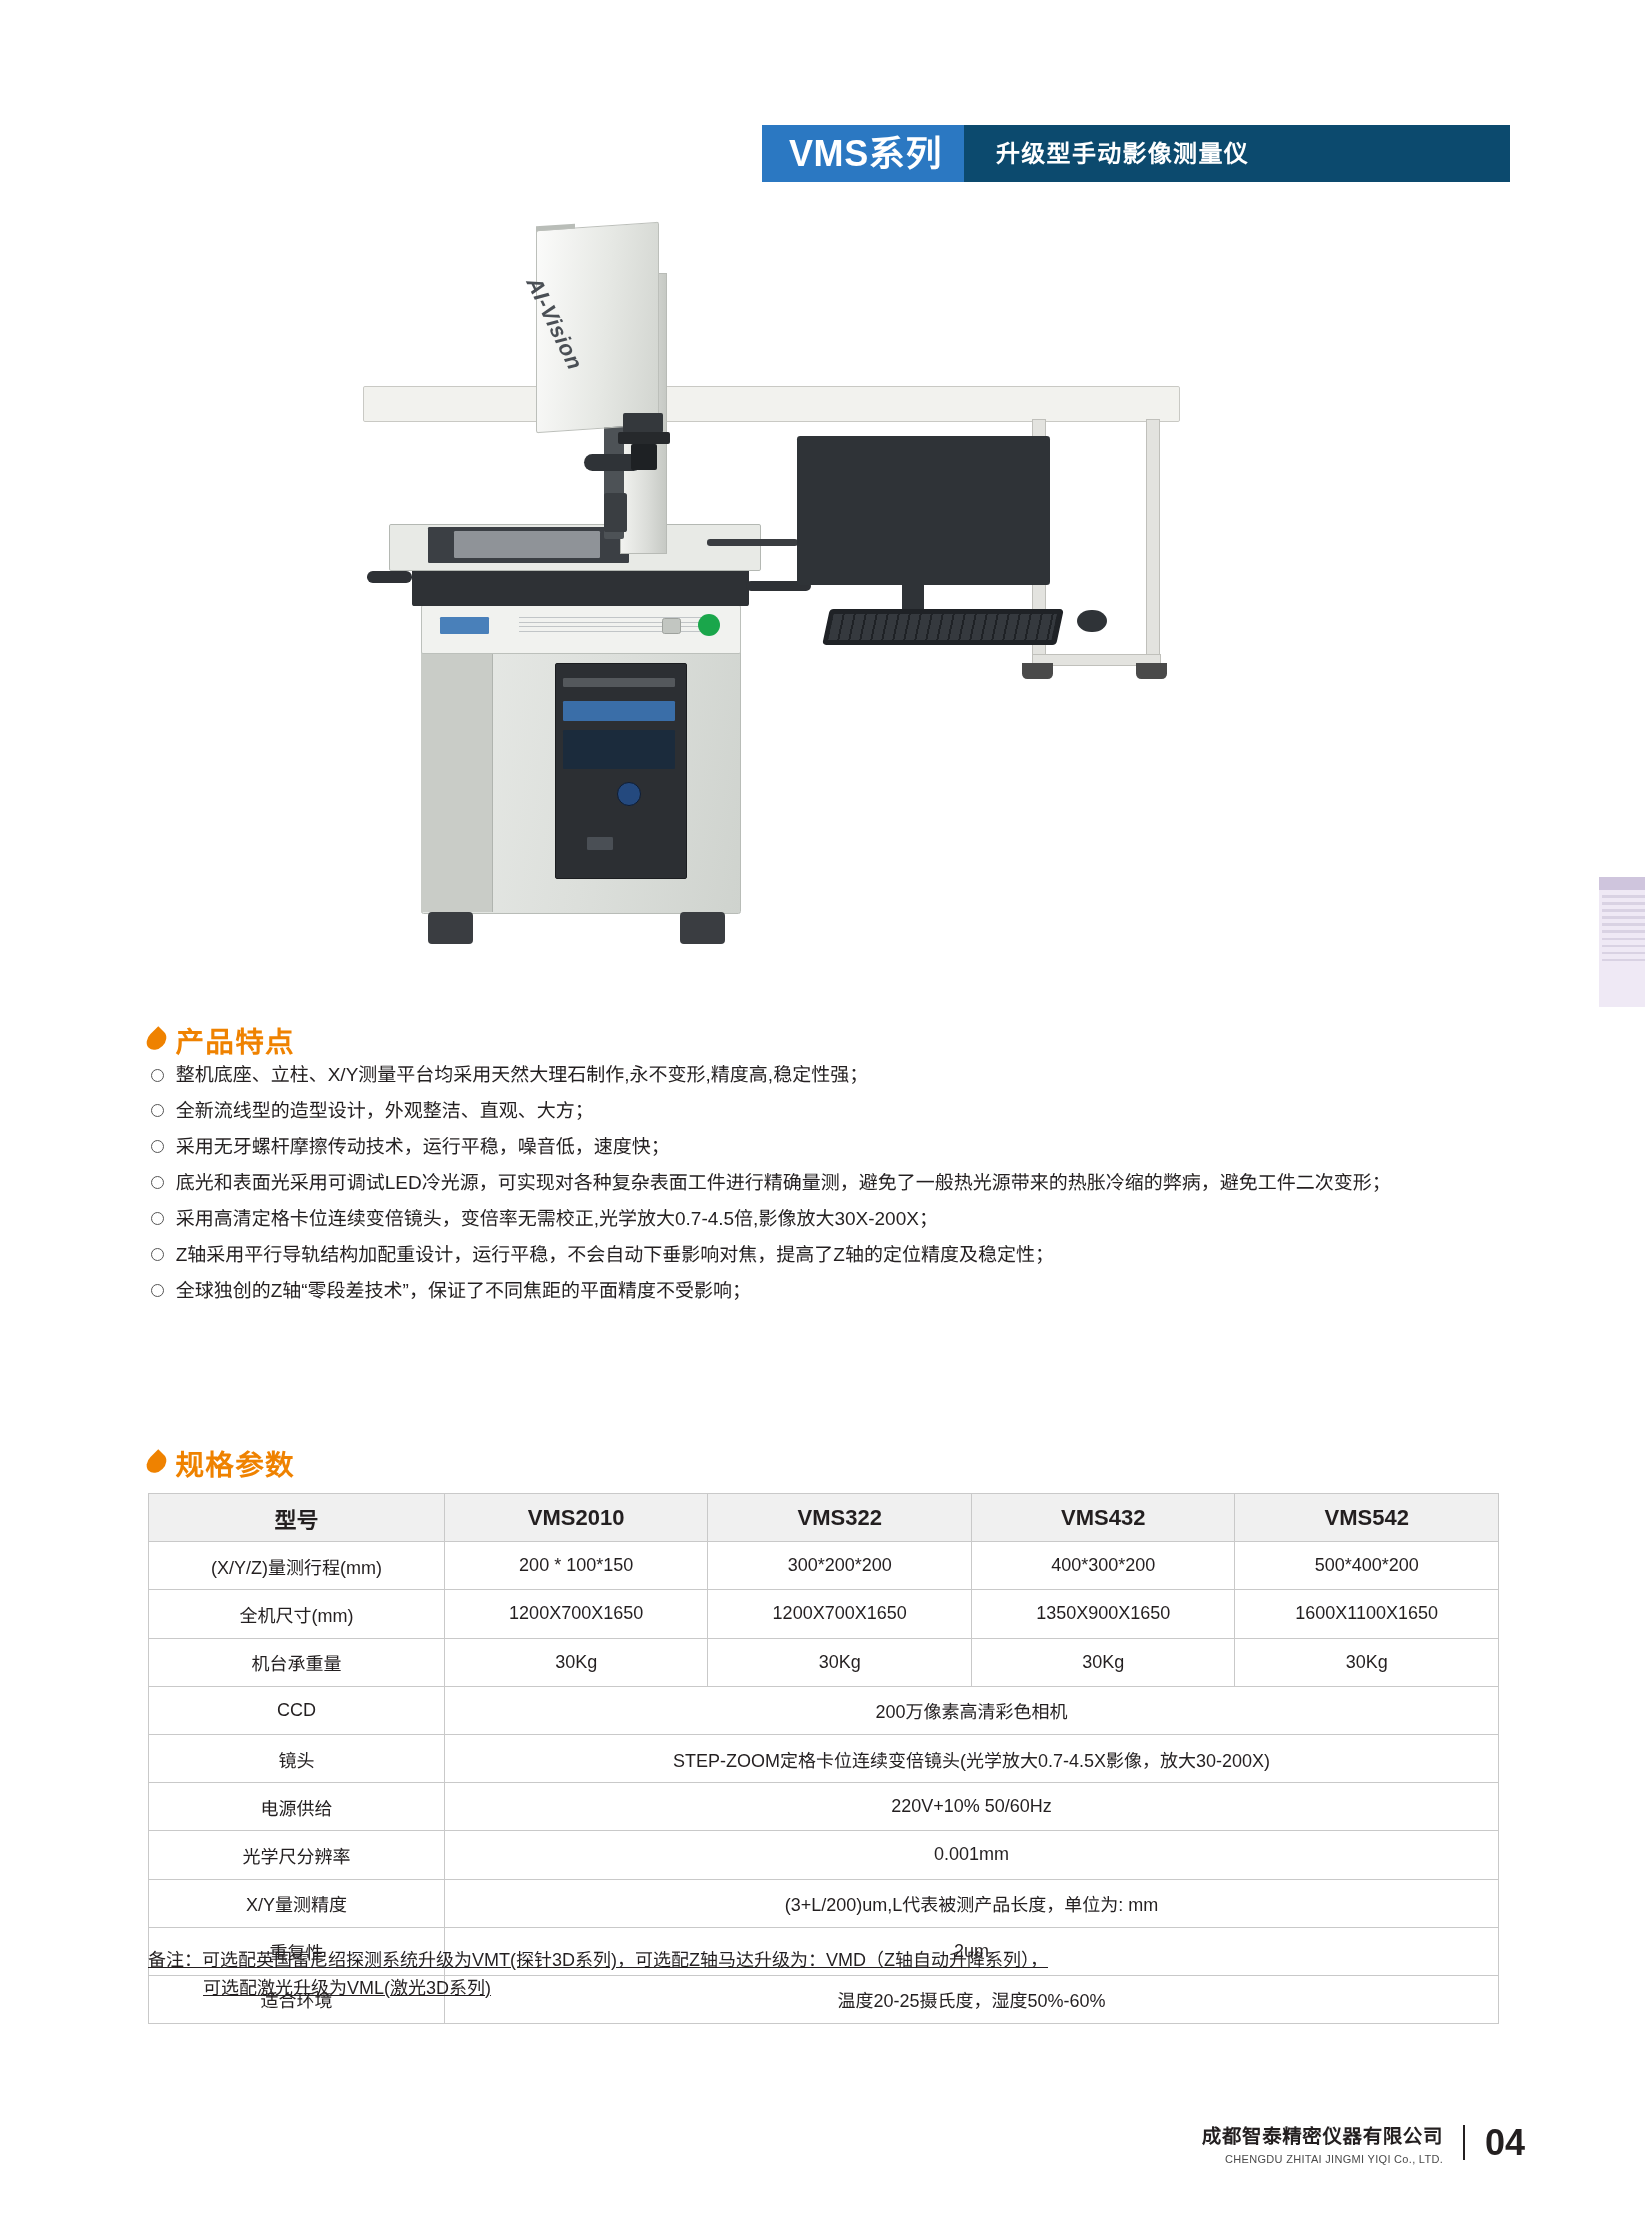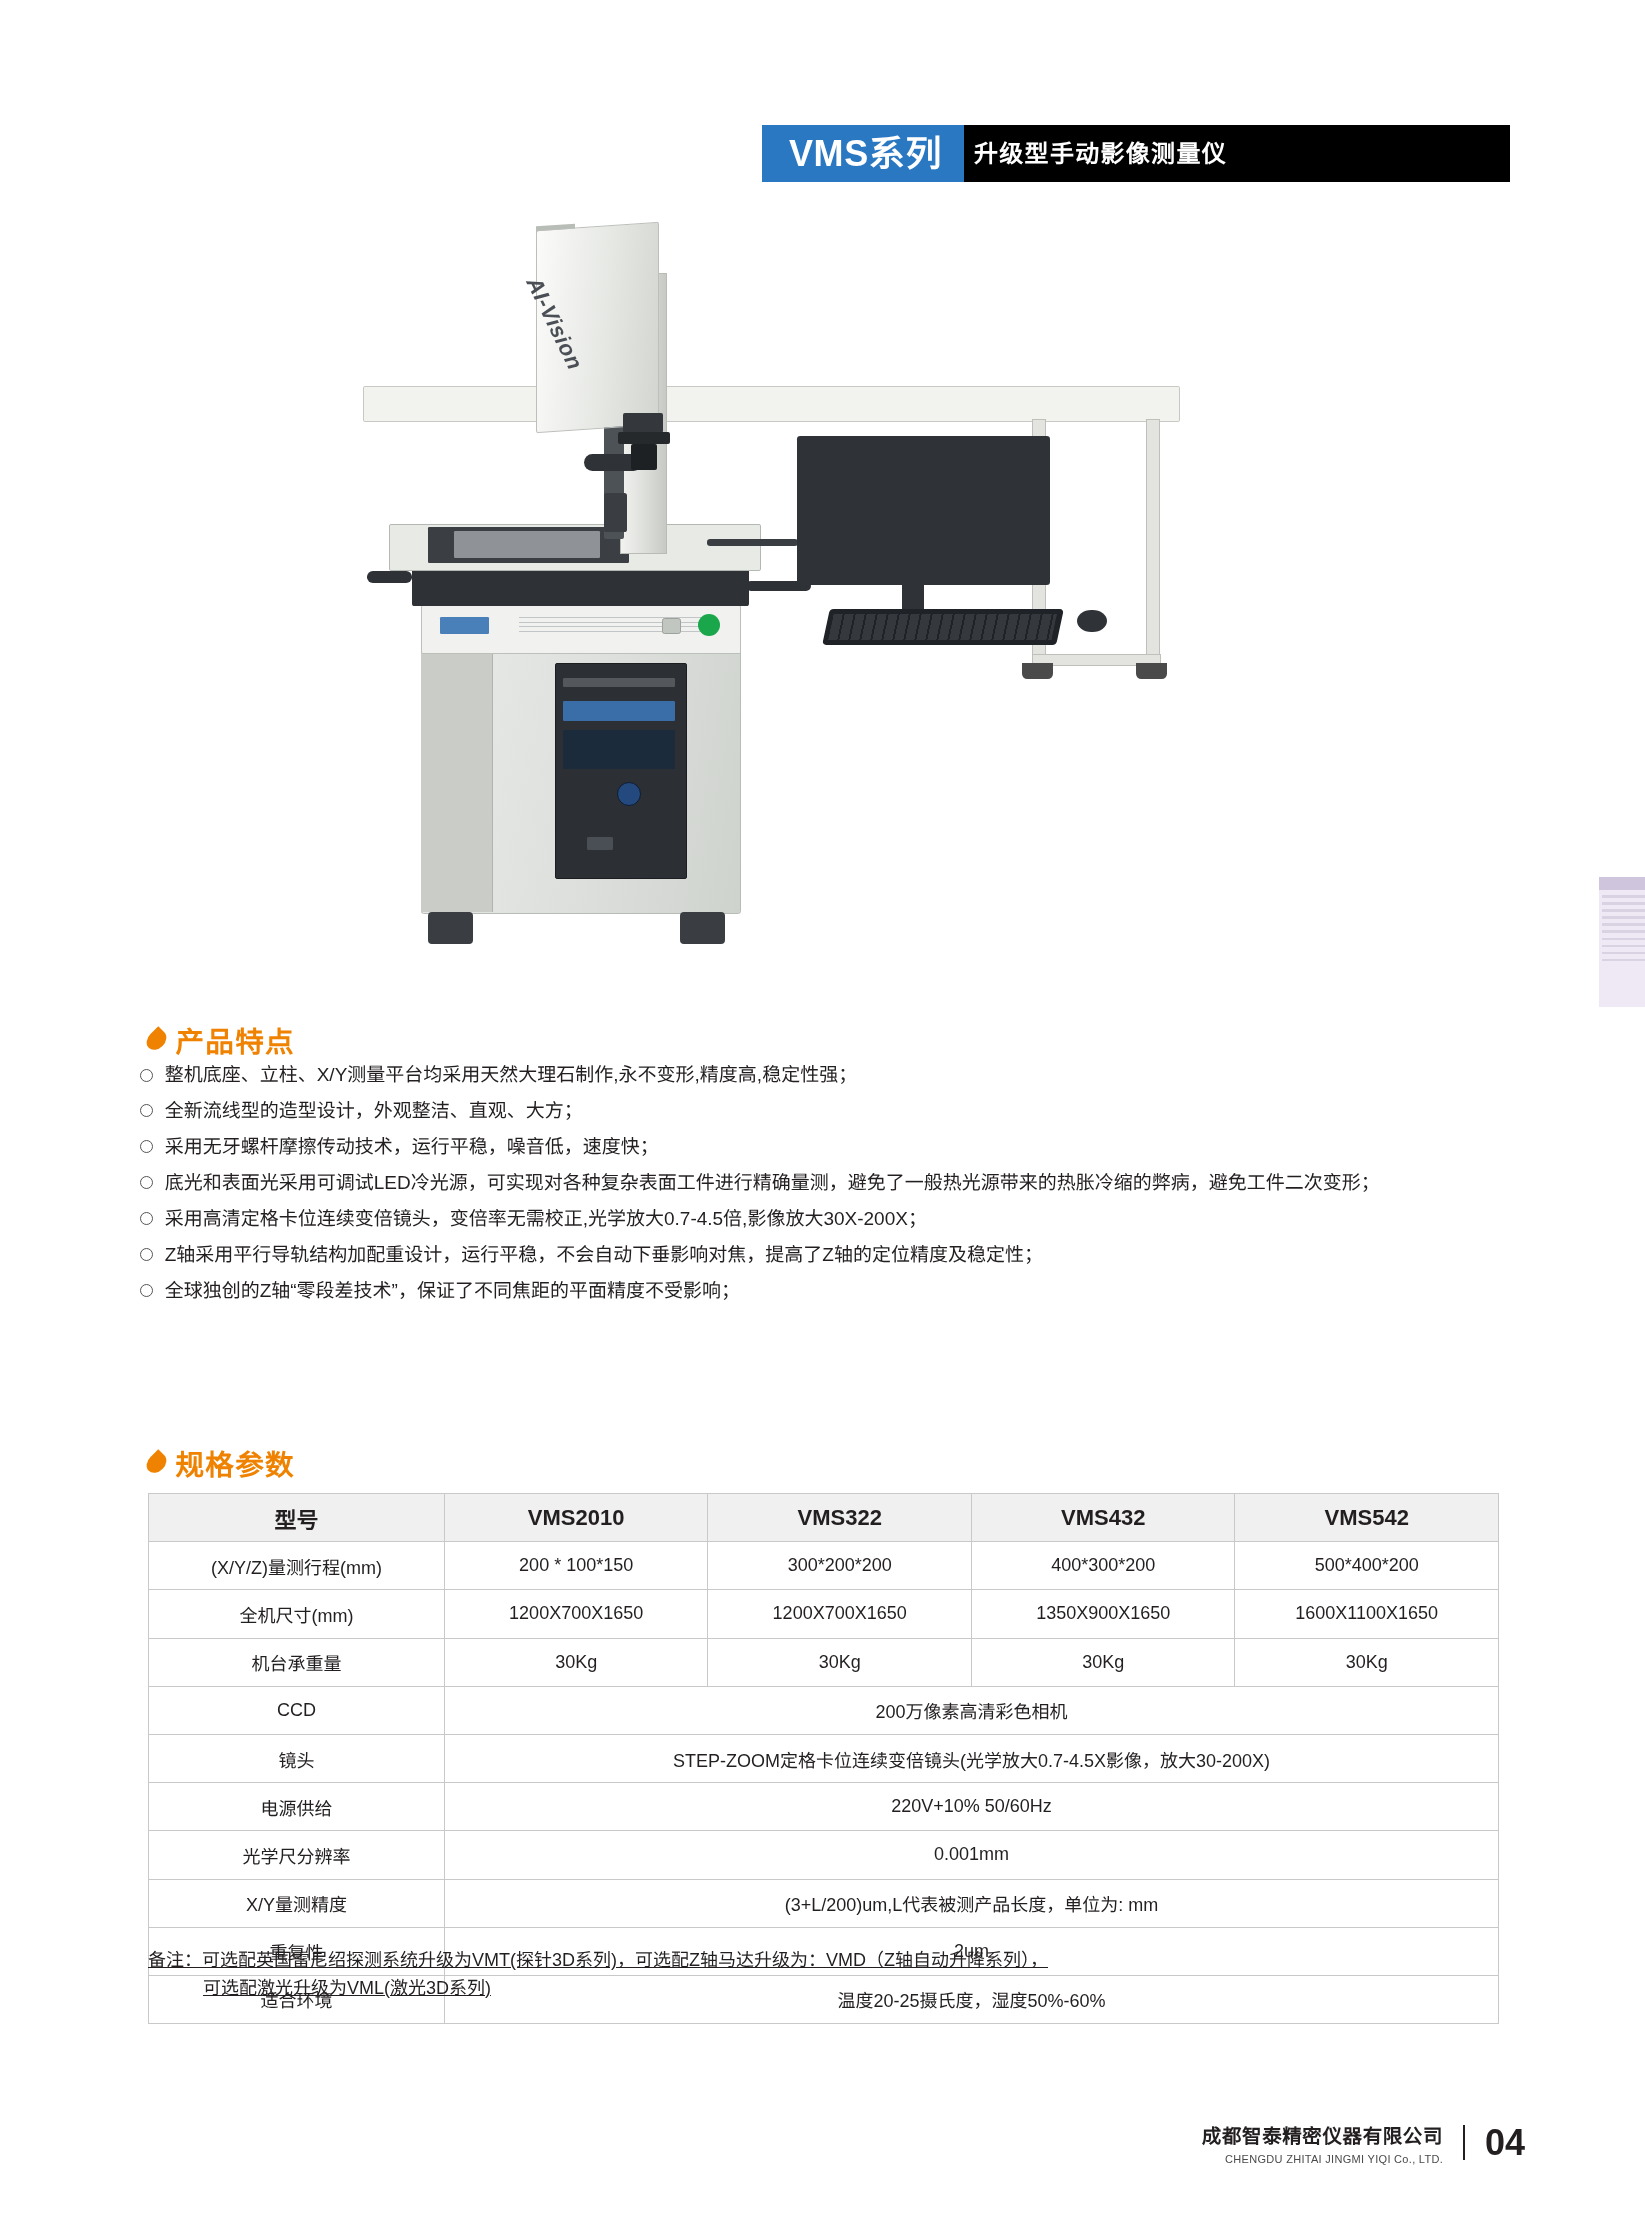--- a/index.html
+++ b/index.html
@@ -31,25 +31,25 @@
     color: #ffffff;
     display: flex;
     align-items: center;
     padding: 0 22px 0 27px;
     font-size: 36px;
     font-weight: bold;
     letter-spacing: 0.6px;
     line-height: 1;
   }
   .header-gray {
-    background: #000000;
+    background: #0c4a6e;
     color: #ffffff;
     display: flex;
     align-items: center;
-    padding: 0 22px 0 10px;
+    padding: 0 22px 0 32px;
     font-size: 24px;
     font-weight: bold;
     letter-spacing: 1.3px;
     line-height: 1;
     flex: 1;
   }
 
   
   .photo {
     position: absolute;
@@ -541,21 +541,21 @@
     letter-spacing: 1.3px;
   }
 
   #features-head { top: 1019px; left: 148px; }
   #specs-head    { top: 1442px; left: 148px; }
 
   
   .features {
     position: absolute;
     top: 1062px;
-    left: 140px;
+    left: 151px;
     width: 1376px;
   }
   .feature-row {
     display: flex;
     align-items: flex-start;
     gap: 11.7px;
     margin-bottom: 9px;
   }
   .bullet {
     flex: 0 0 auto;

